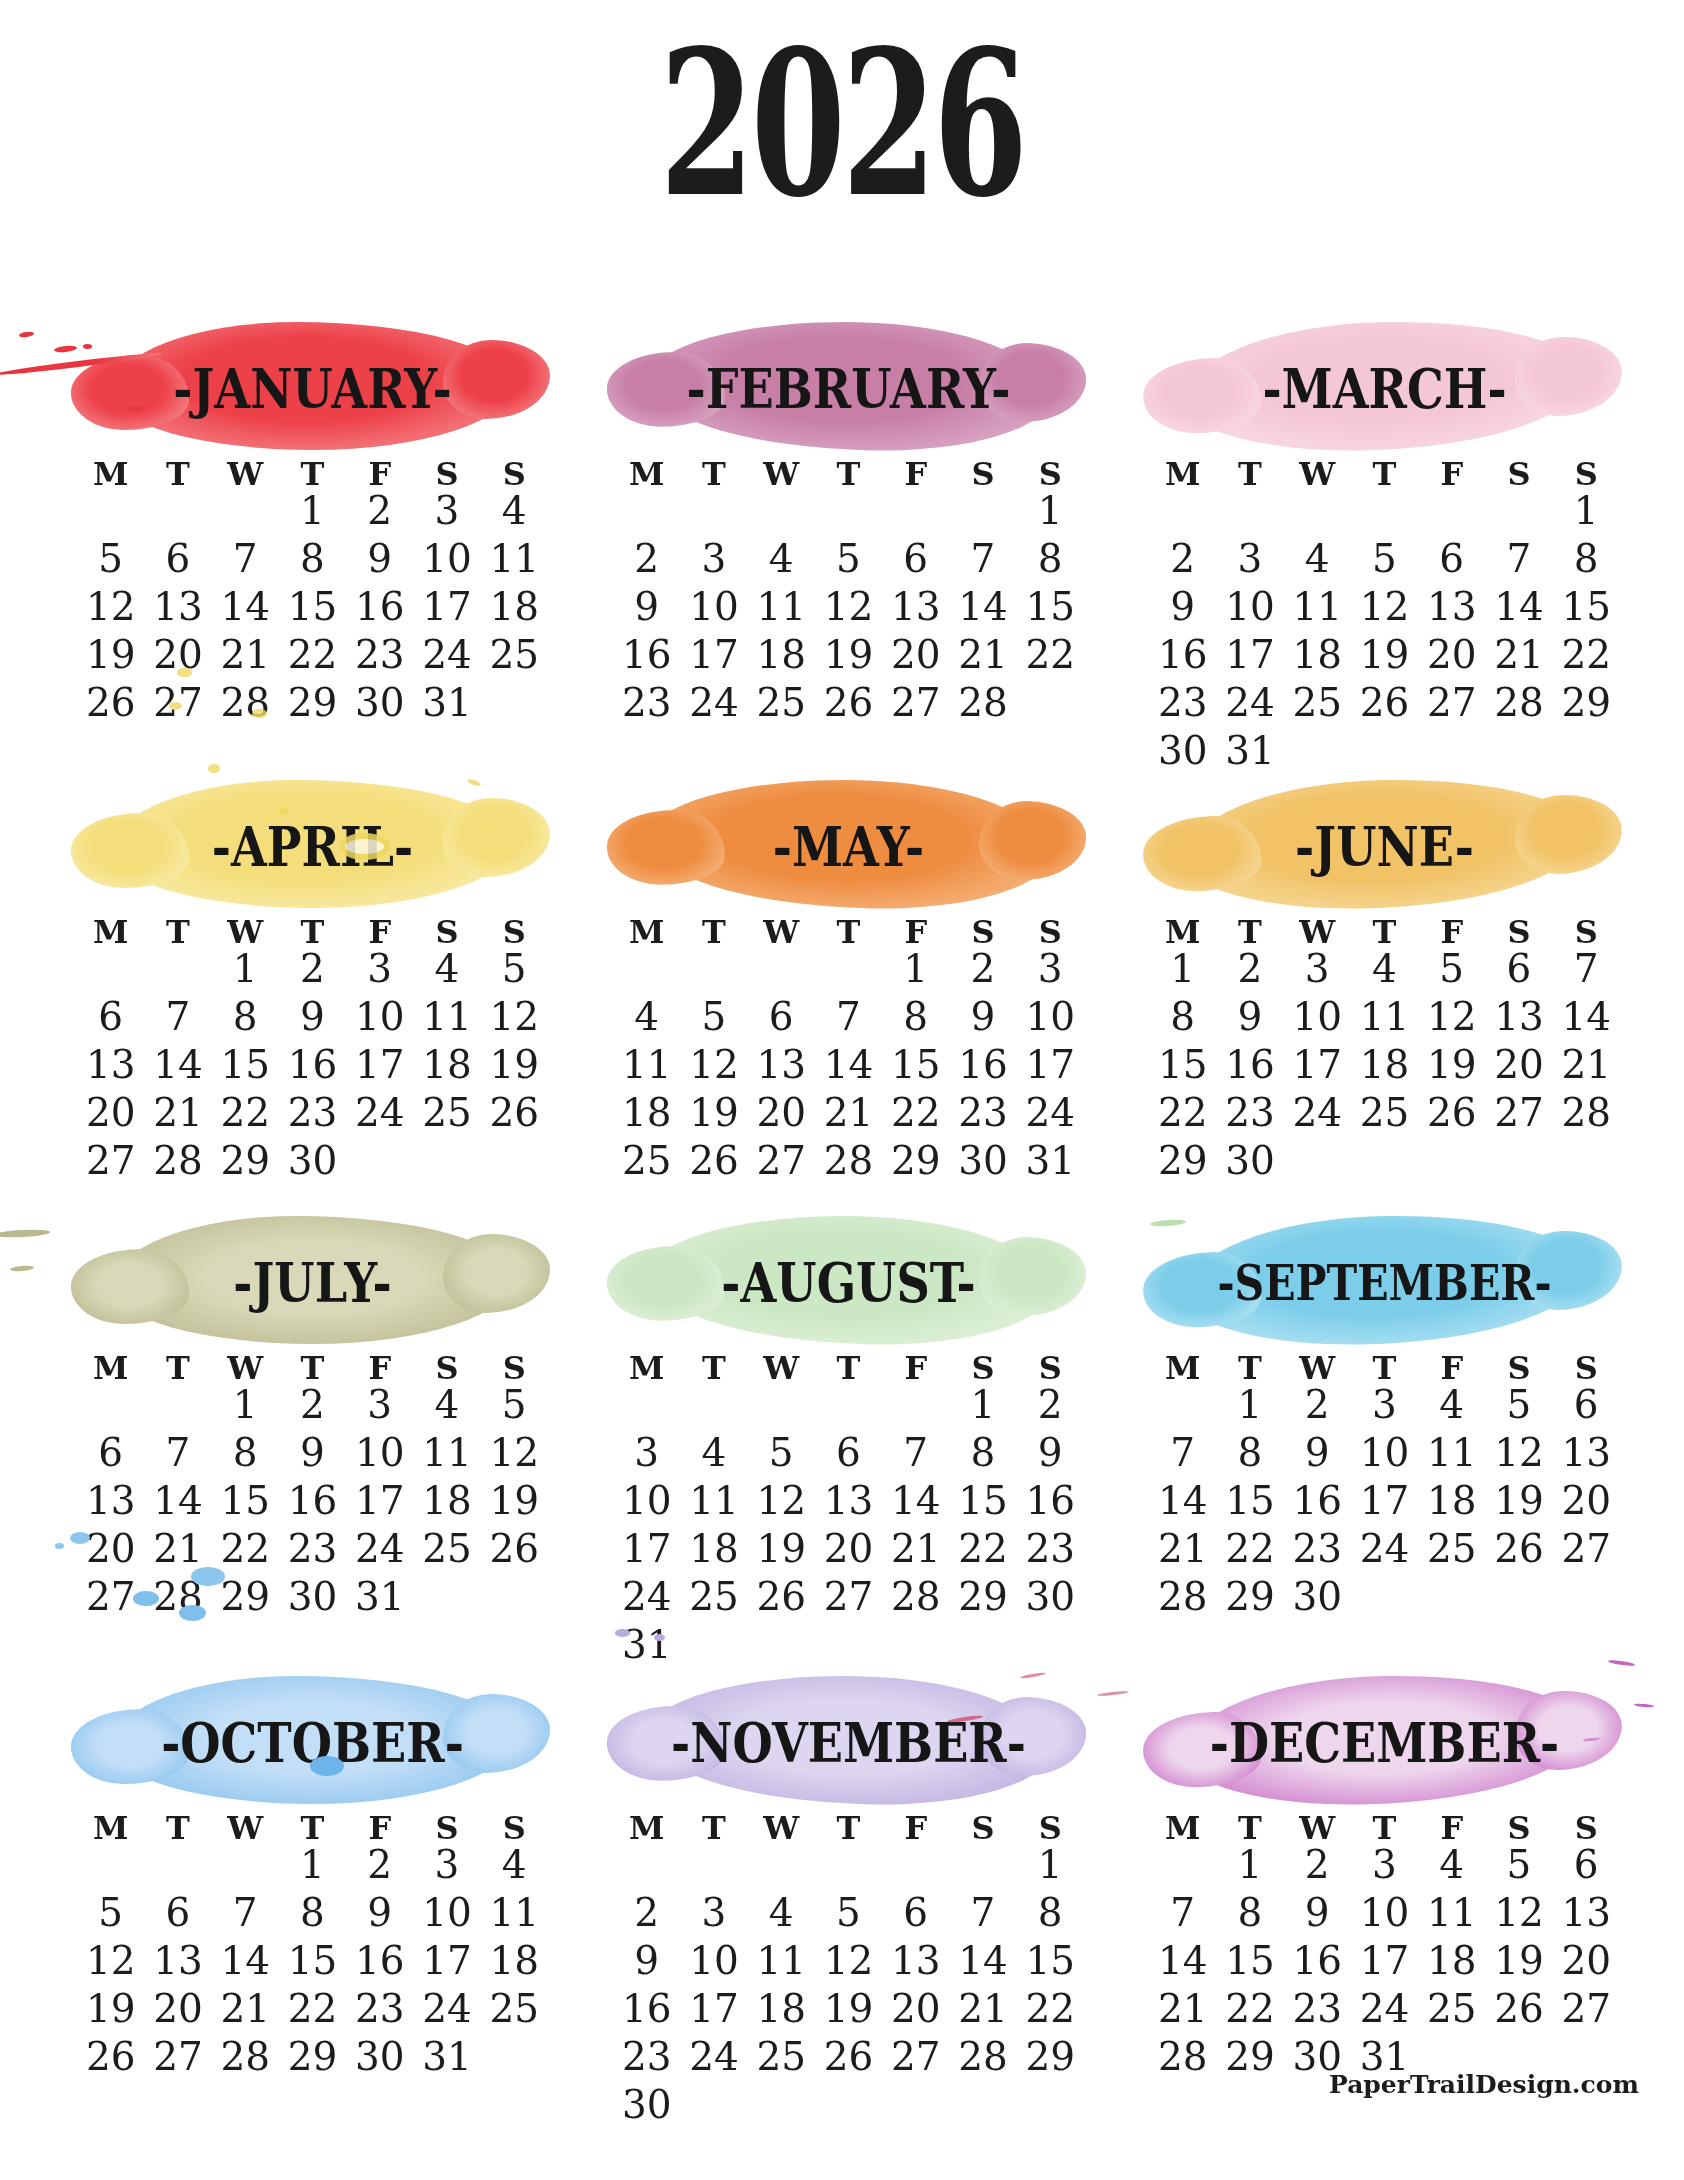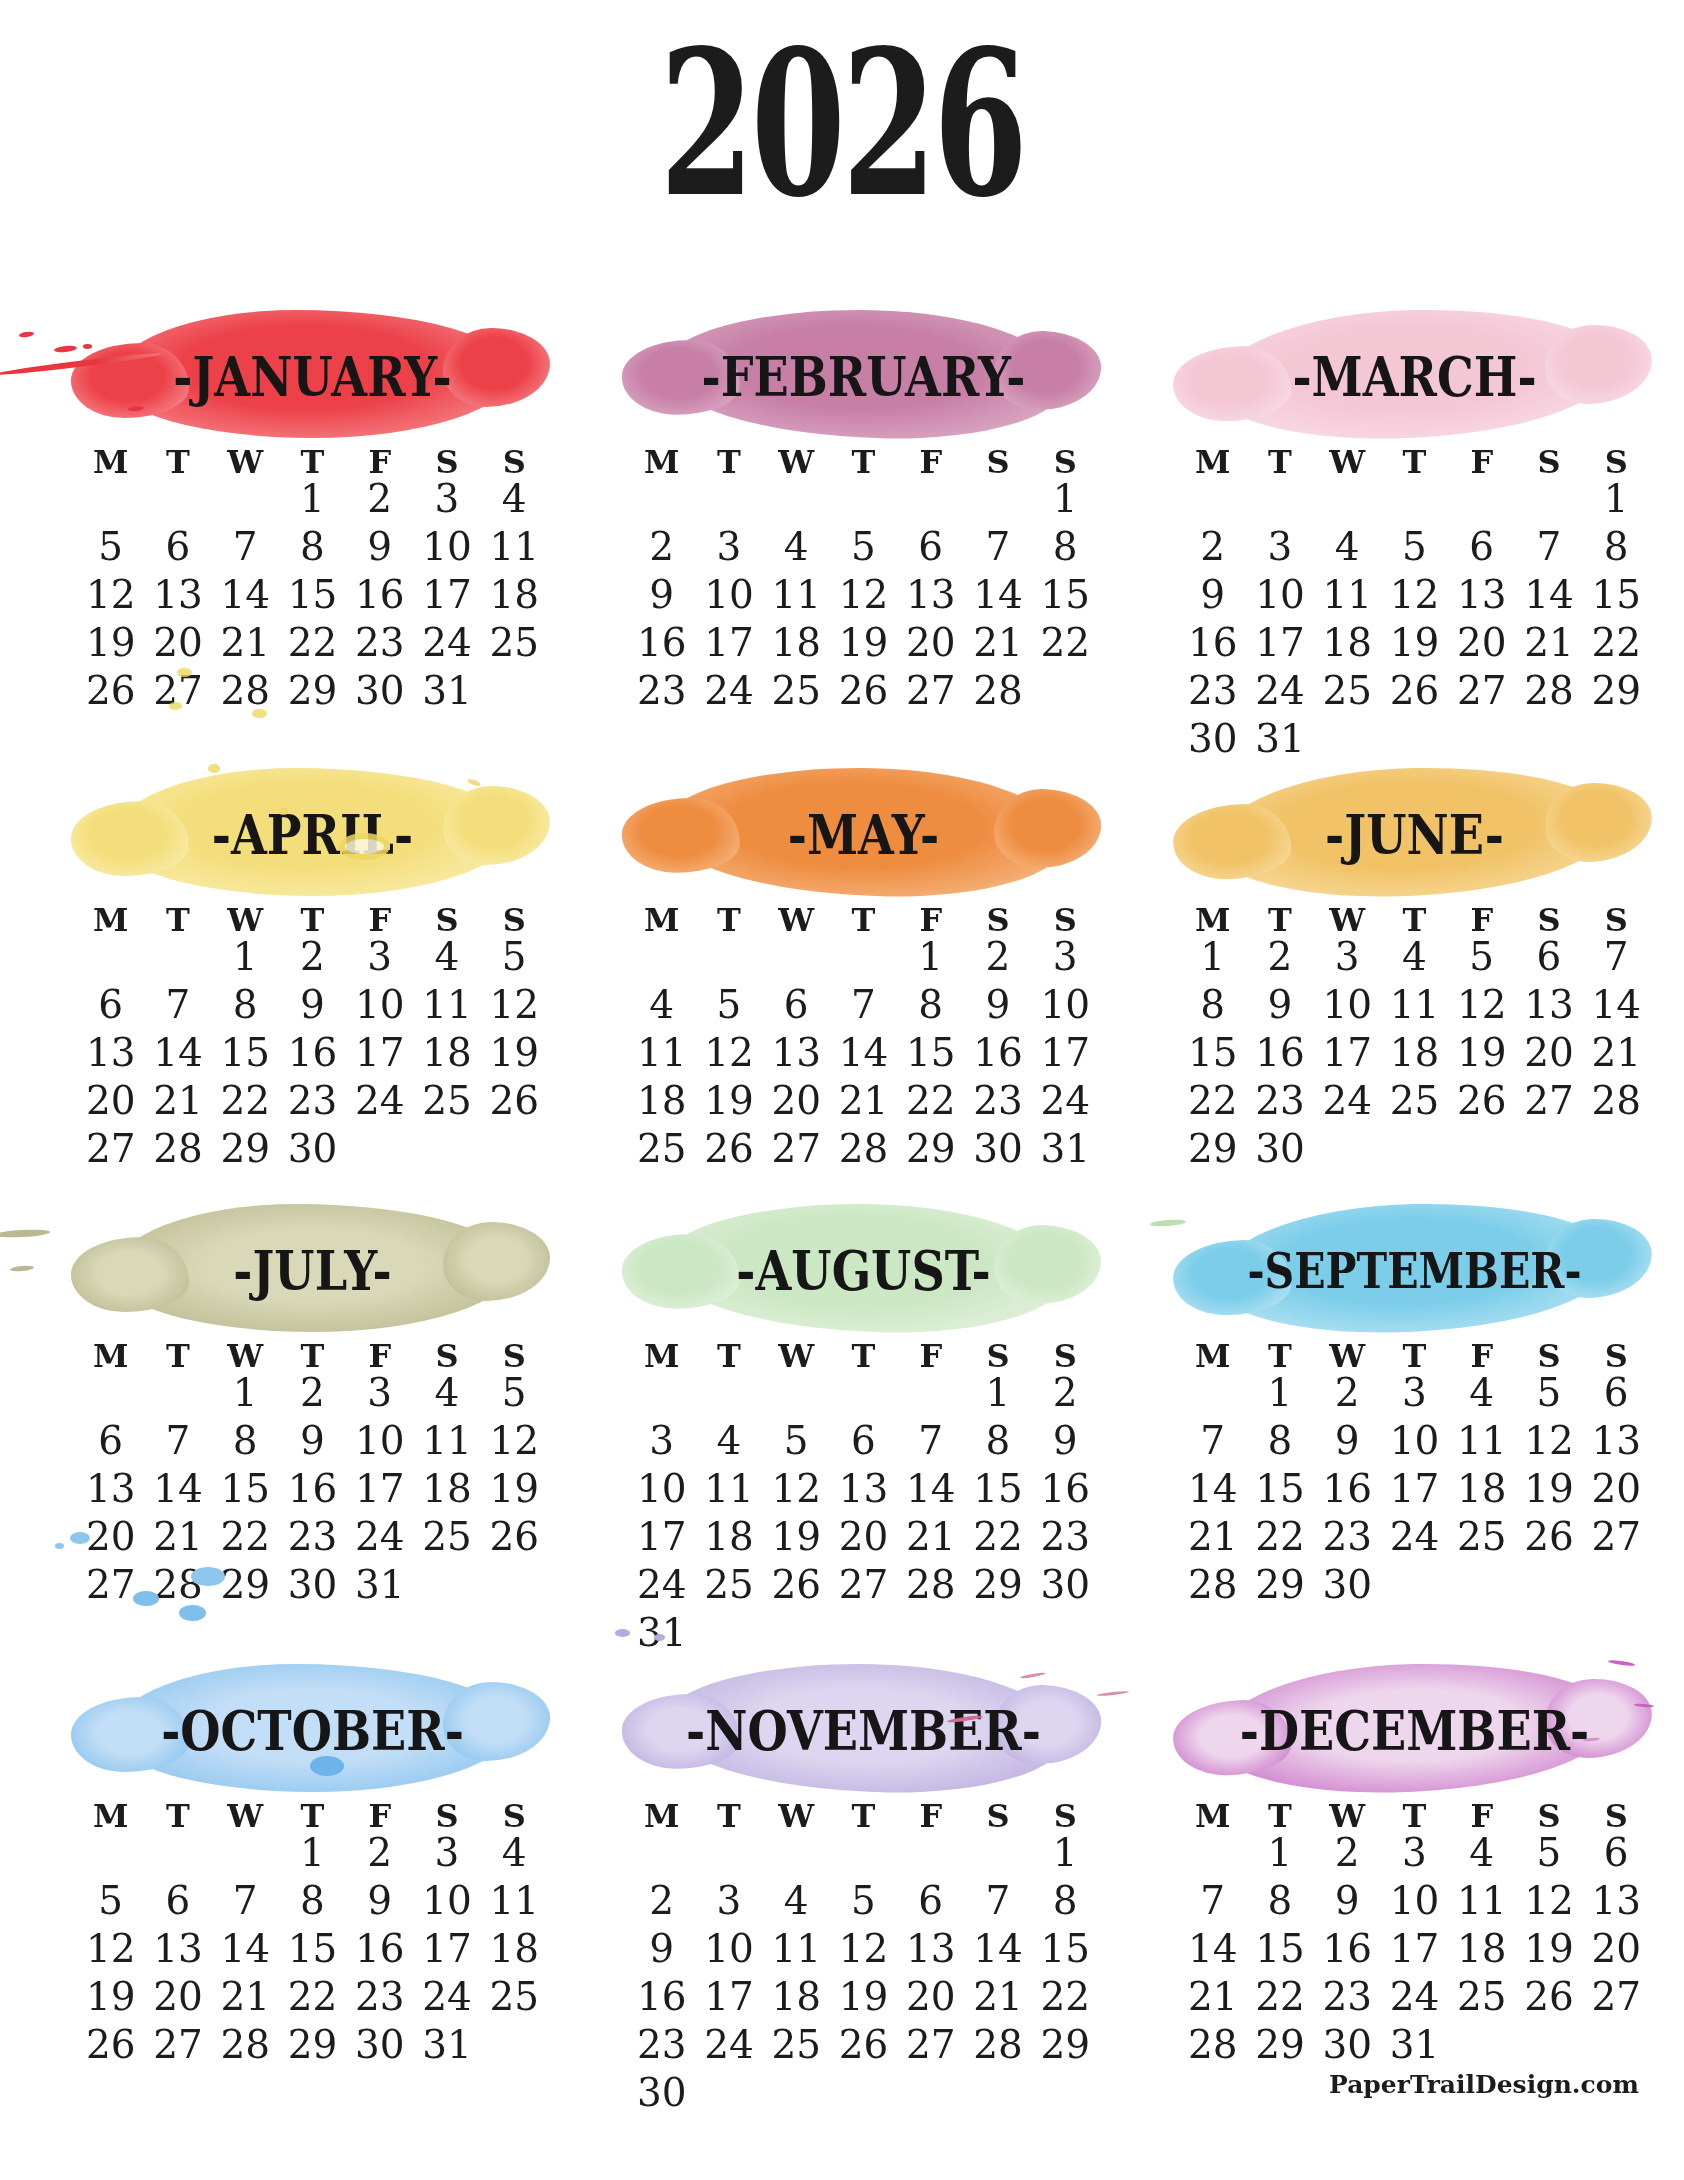--- a/index.html
+++ b/index.html
@@ -19,25 +19,25 @@
     font-size:200px;
     font-weight:bold;
     line-height:1.0;
     letter-spacing:-5.1px;
     transform:scaleX(0.68);
     transform-origin:center;
   }
 
   
   .months-grid {
-    position:absolute; left:72px; top:300px;
+    position:absolute; left:72px; top:312px;
     display:grid;
     grid-template-columns:481px 481px 481px;
     grid-template-rows:458px 436px 460px 440px;
-    column-gap:70px;
+    column-gap:55px;
   }
   .month { position:relative; }
 
   
   .splash {
     position:absolute; left:50%; top:10.2px;
     width:402px; height:128px;
     transform:translateX(-50%) rotate(var(--rot,0deg));
     border-radius:46% 54% 50% 50% / 55% 48% 52% 45%;
     background:radial-gradient(ellipse at 48% 45%, var(--c1) 42%, var(--c2) 96%);

